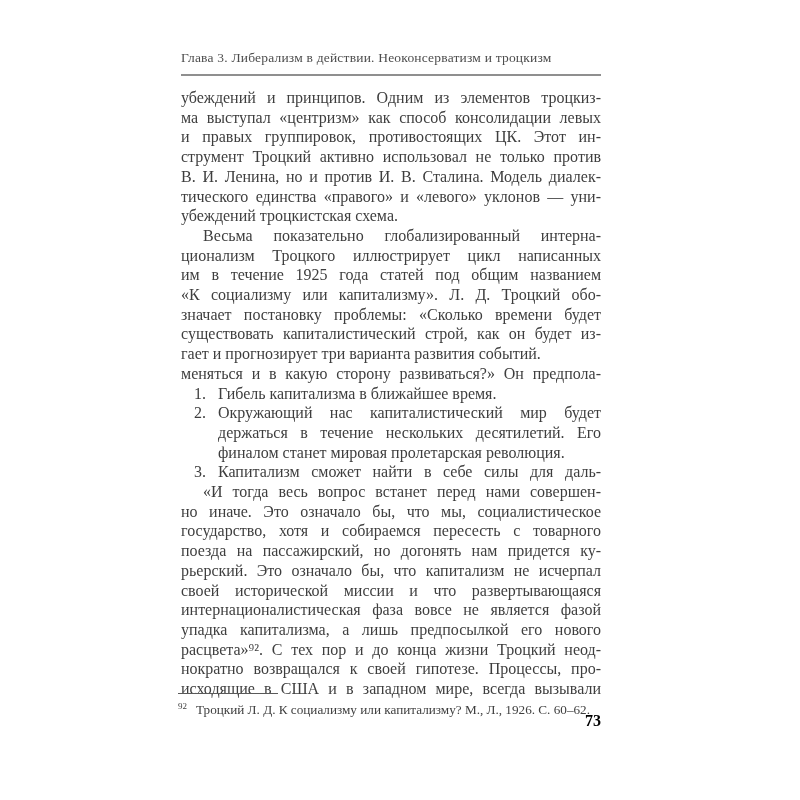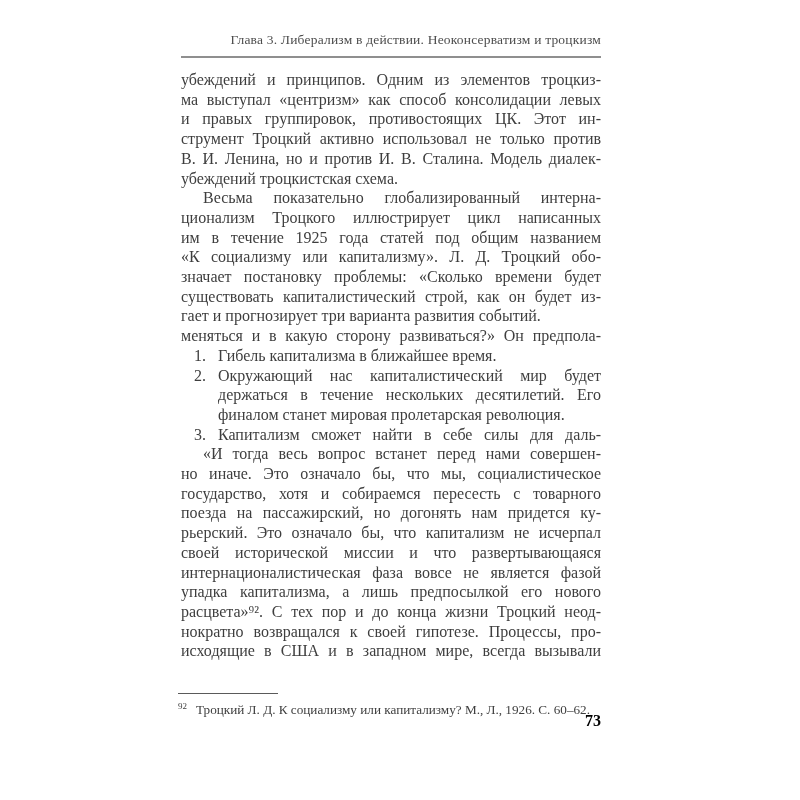--- a/index.html
+++ b/index.html
@@ -16,25 +16,26 @@
     color: #3e3e3e;
     overflow: hidden;
   }
   .column {
     position: absolute;
     left: 181px;
     top: 32px;
     width: 420px;
   }
   .running-head {
-    text-align: right;
+    text-align: left;
     font-size: 13.5px;
     line-height: 16px;
     color: #4d4d4d;
     letter-spacing: 0.2px;
+    margin-top: 18px;
   }
   .head-rule {
     height: 0;
     border: none;
     border-top: 2px solid #8f8f8f;
     margin: 8px 0 0 0;
   }
   .text-column {
     margin-top: 12px;
     font-size: 16px;
@@ -100,20 +101,21 @@
   <div class="column">
     <div class="running-head">Глава 3. Либерализм в действии. Неоконсерватизм и троцкизм</div>
     <div class="head-rule"></div>
     <div class="text-column">
         <div class="para">
           <div class="line">убеждений и принципов. Одним из элементов троцкиз-</div>
           <div class="line">ма выступал «центризм» как способ консолидации левых</div>
           <div class="line">и правых группировок, противостоящих ЦК. Этот ин-</div>
           <div class="line">струмент Троцкий активно использовал не только против</div>
           <div class="line">В. И. Ленина, но и против И. В. Сталина. Модель диалек-</div>
+          <div class="line">тического единства «правого» и «левого» уклонов — уни-</div>
           <div class="line last">убеждений троцкистская схема.</div>
         </div>
         <div class="para">
           <div class="line" style="text-indent: 22px;">Весьма показательно глобализированный интерна-</div>
           <div class="line">ционализм Троцкого иллюстрирует цикл написанных</div>
           <div class="line">им в течение 1925 года статей под общим названием</div>
           <div class="line">«К социализму или капитализму». Л. Д. Троцкий обо-</div>
           <div class="line">значает постановку проблемы: «Сколько времени будет</div>
           <div class="line">существовать капиталистический строй, как он будет из-</div>
           <div class="line last">гает и прогнозирует три варианта развития событий.</div>

